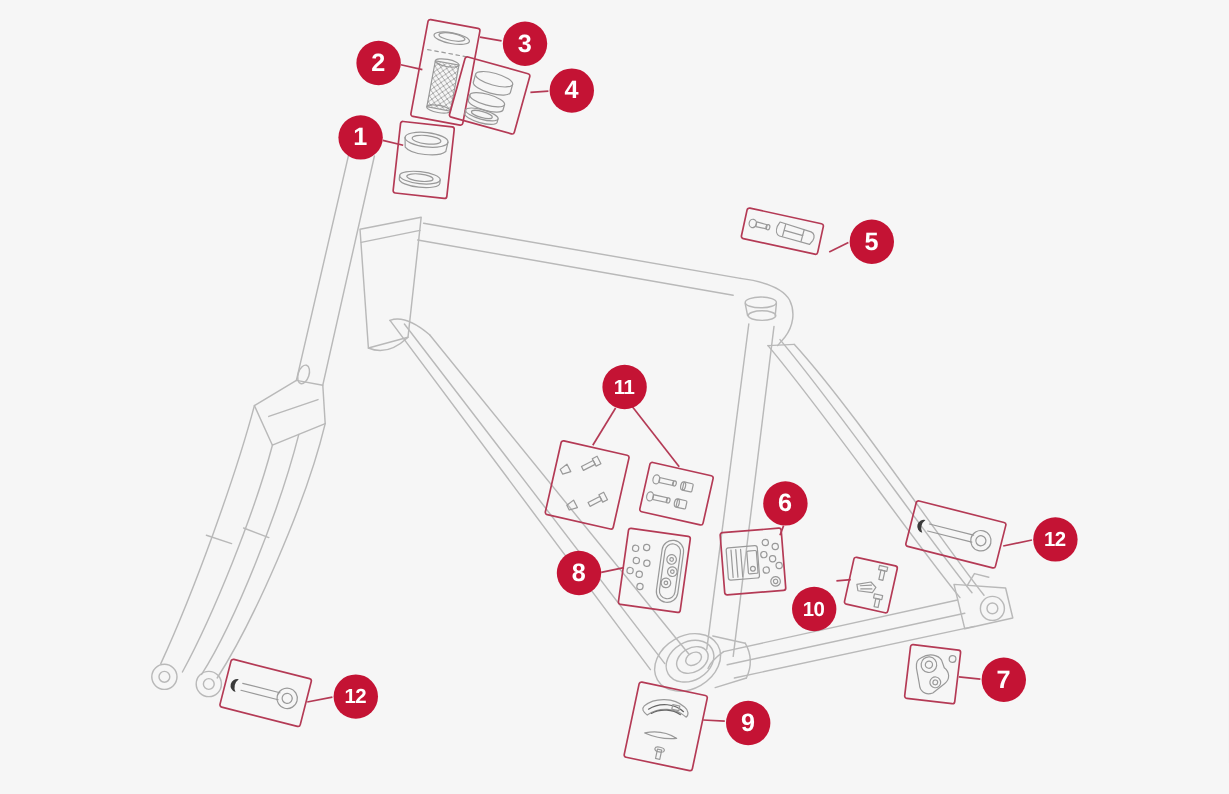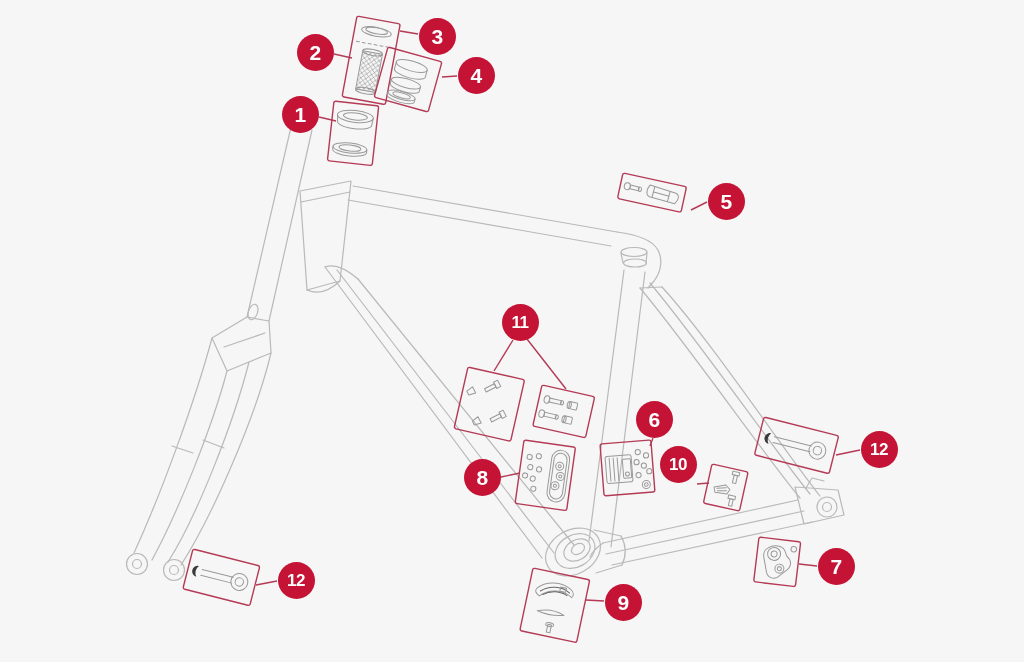--- a/index.html
+++ b/index.html
@@ -315,18 +315,18 @@
 
   <div class="badge" style="left:281.5px; top:95.5px;">1</div>
   <div class="badge" style="left:296.5px; top:33.5px;">2</div>
   <div class="badge" style="left:418.5px; top:17.5px;">3</div>
   <div class="badge" style="left:457.5px; top:56.5px;">4</div>
   <div class="badge" style="left:707.5px; top:182.5px;">5</div>
   <div class="badge" style="left:635.5px; top:400.5px;">6</div>
   <div class="badge" style="left:817.5px; top:547.5px;">7</div>
   <div class="badge" style="left:463.5px; top:458.5px;">8</div>
   <div class="badge" style="left:604.5px; top:583.5px;">9</div>
-  <div class="badge two" style="left:659.5px; top:446px;">10</div>
+  <div class="badge two" style="left:659.5px; top:489px;">10</div>
   <div class="badge two" style="left:501.5px; top:303.5px;">11</div>
   <div class="badge two" style="left:860.5px; top:430.5px;">12</div>
   <div class="badge two" style="left:277.5px; top:561.5px;">12</div>
 
 </div>
 
 </body></html>

